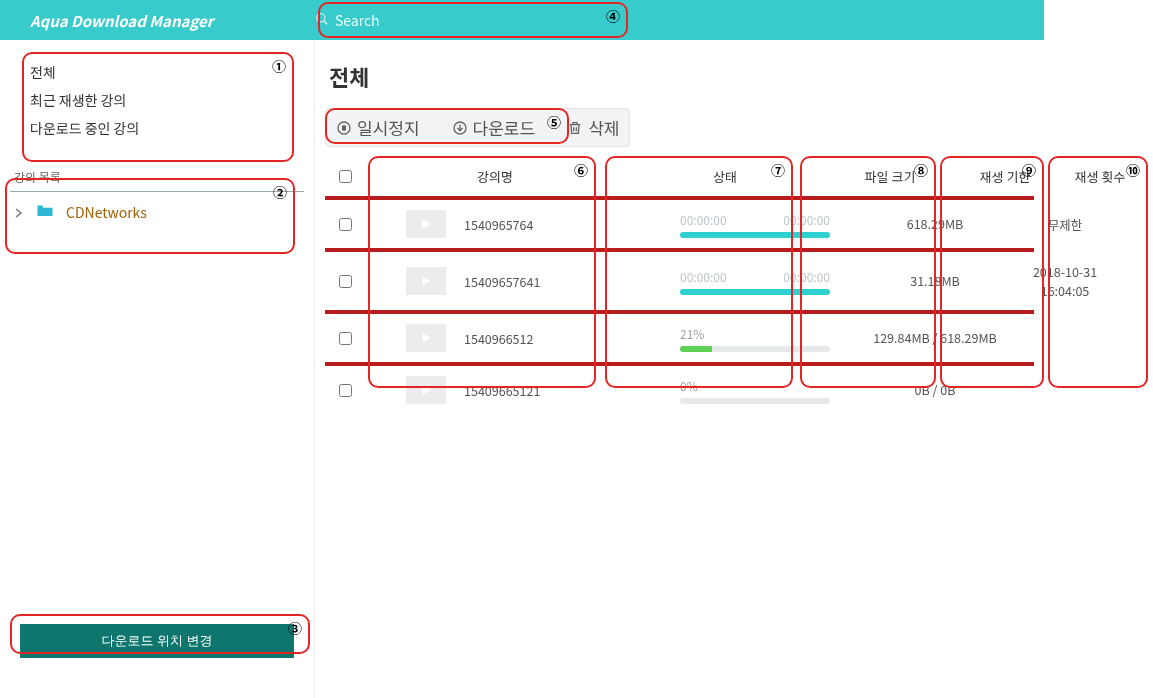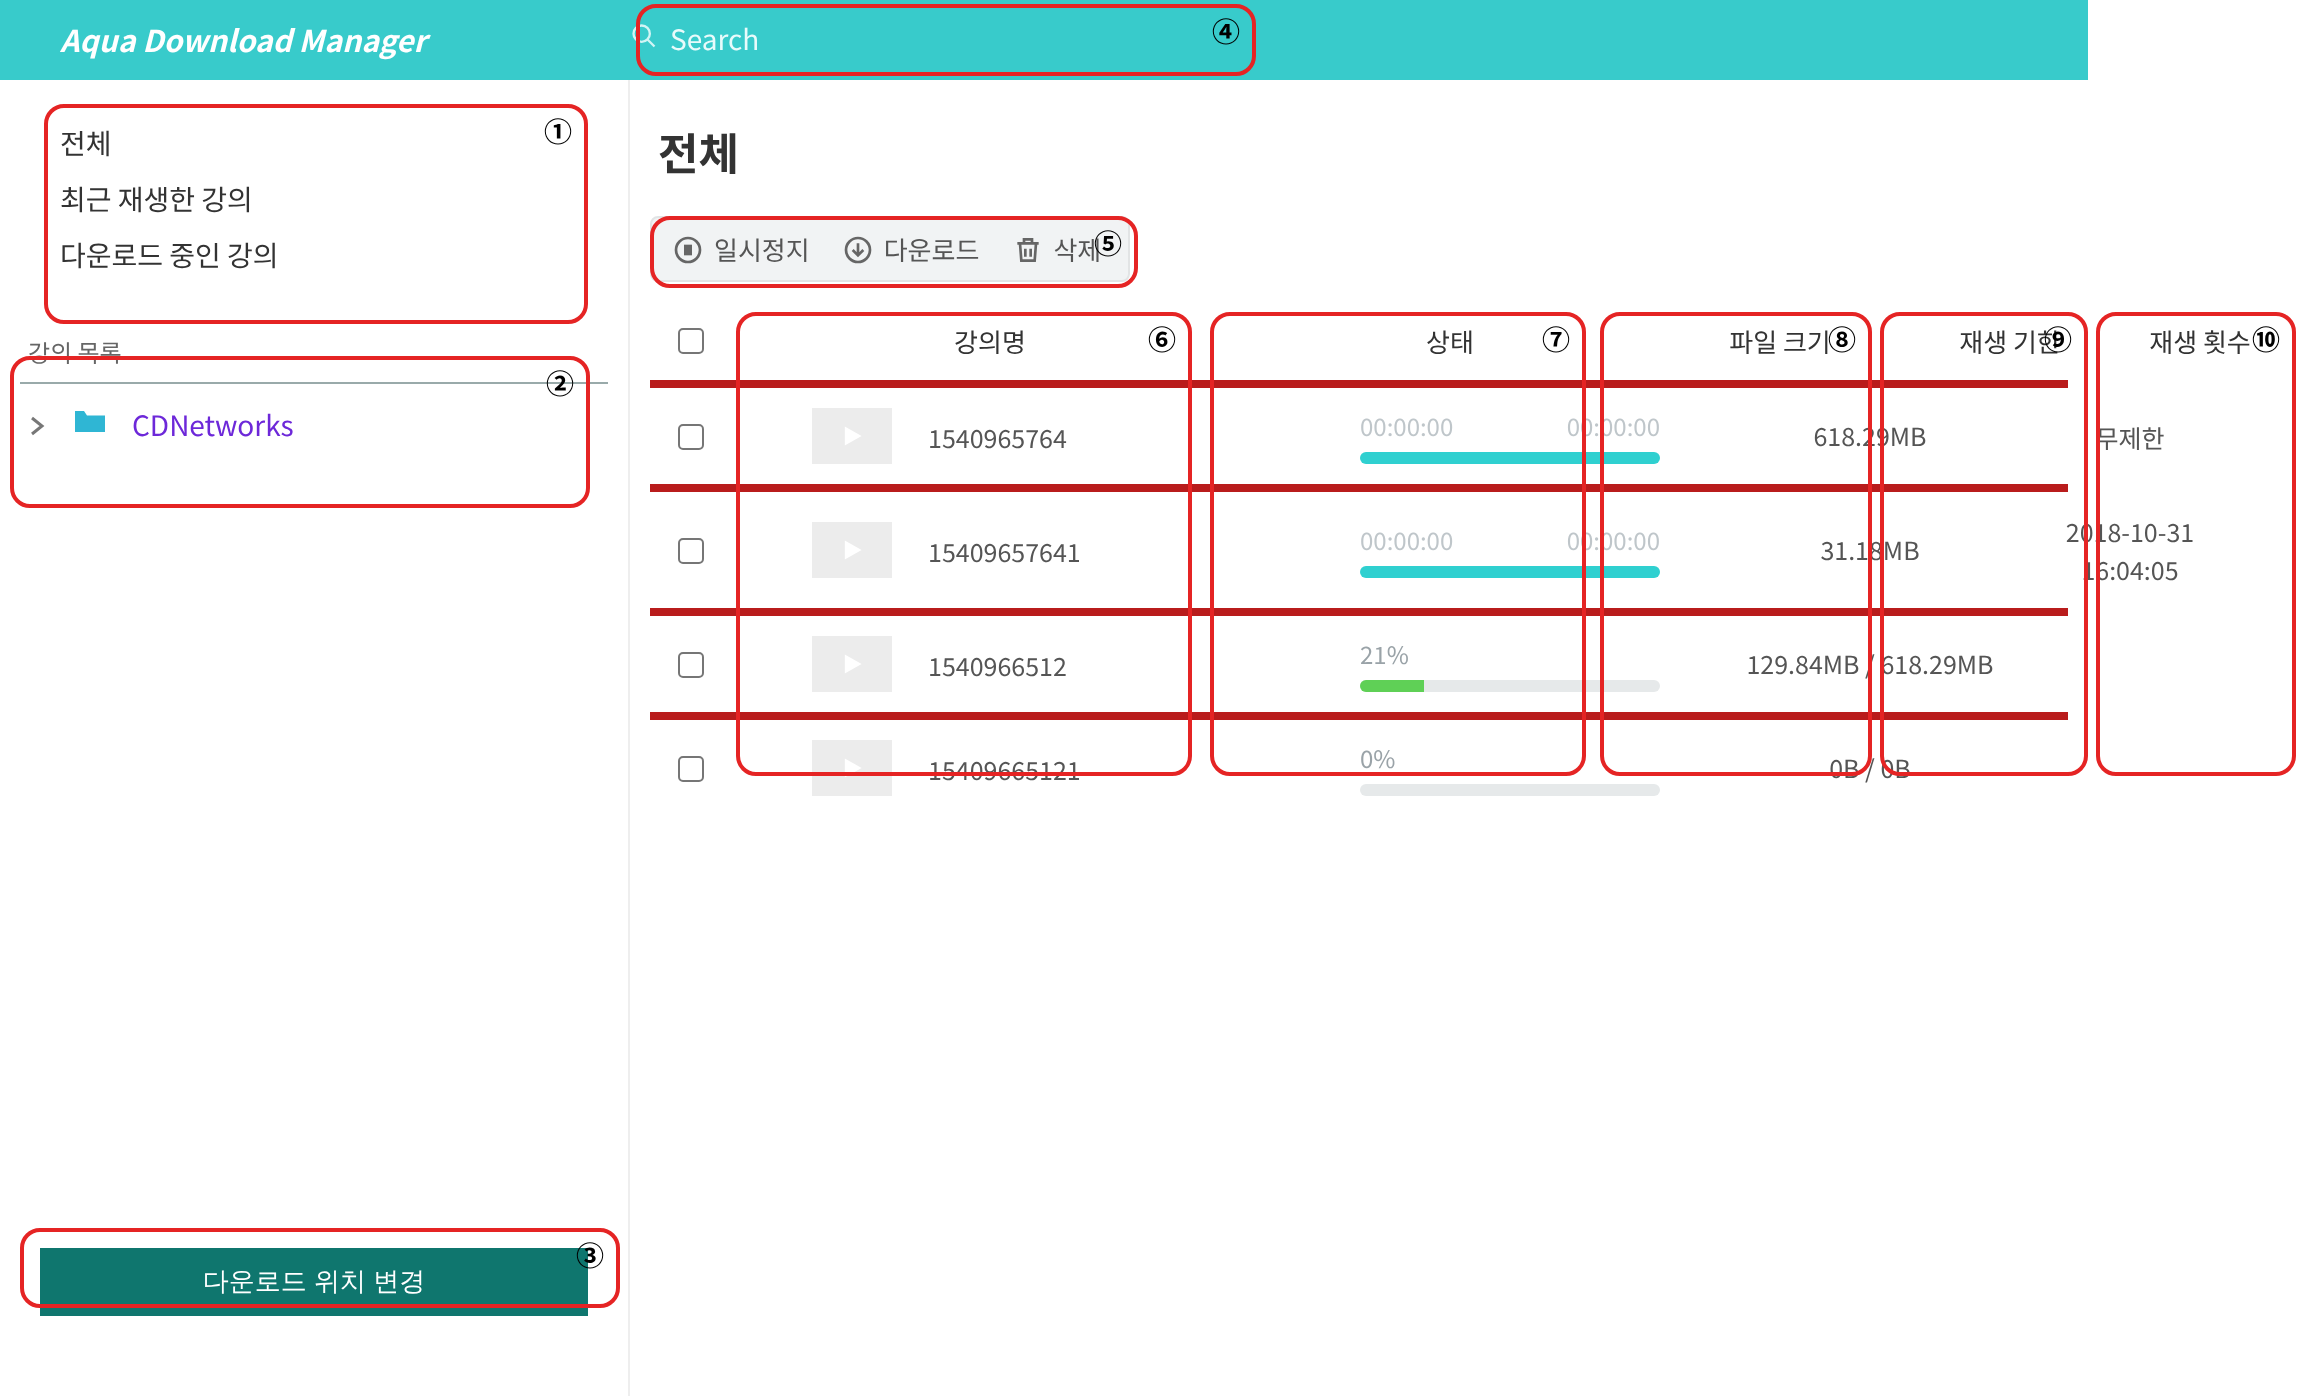--- a/index.html
+++ b/index.html
@@ -8,28 +8,28 @@
   .topbar { display: flex; align-items: center; height: 40px; background: #38cbcb; color: #fff; }
   .topbar .brand { width: 315px; padding-left: 30px; font-style: italic; font-weight: bold; font-size: 15px; }
   .topbar .search { flex: 1; display: flex; align-items: center; color: #e8fbfb; font-size: 14px; gap: 6px; }
   .topbar .search .icon svg { width: 14px; height: 14px; }
   .main { display: flex; flex: 1; min-height: 0; border-radius: 28px; }
   .sidebar { width: 315px; display: flex; flex-direction: column; border-right: 1px solid #eee; padding: 0 0 20px 0; position: relative; }
   .filters { padding: 18px 30px 12px 30px; }
   .filters .item { padding: 4px 0; font-size: 14px; color: #333; cursor: pointer; }
   .catalog { padding: 10px 10px 0 10px; }
   .catalog .cat-title { font-size: 12px; color: #666; padding: 4px 4px 6px 4px; border-bottom: 1px solid #9aa; }
-  .catalog .tree-item { display: flex; align-items: center; gap: 12px; padding: 10px 4px; color: #6d28d9; font-size: 14px; cursor: pointer; }
+  .catalog .tree-item { display: flex; align-items: center; gap: 12px; padding: 10px 4px; color: #a16207; font-size: 14px; cursor: pointer; }
   .catalog .tree-item .chev svg { width: 10px; height: 10px; }
   .catalog .tree-item .folder svg { width: 18px; height: 16px; }
   .sidebar .spacer { flex: 1; }
   .change-loc { margin: 10px 20px 20px 20px; background: #0f766e; color: #fff; text-align: center; padding: 8px 0; font-size: 13px; cursor: pointer; border: none; }
   .content { flex: 1; display: flex; flex-direction: column; padding: 14px 10px 0 10px; min-width: 0; }
   .page-title { font-size: 22px; font-weight: bold; padding: 6px 4px 16px 4px; }
-  .toolbar { display: flex; align-items: center; gap: 16px; background: #f1f3f4; border: 1px solid #e2e4e5; border-radius: 4px; padding: 6px 10px; color: #555; font-size: 13px; width: fit-content; min-width: 240px; }
+  .toolbar { display: flex; align-items: center; gap: 32px; background: #f1f3f4; border: 1px solid #e2e4e5; border-radius: 4px; padding: 6px 10px; color: #555; font-size: 17px; width: fit-content; min-width: 240px; }
   .toolbar .tb { display: flex; align-items: center; gap: 5px; cursor: pointer; }
   .toolbar .tb svg { width: 16px; height: 16px; }
   .grid { margin-top: 10px; }
   .hdr, .row { display: grid; grid-template-columns: 40px 260px 200px 130px 100px 90px; align-items: center; }
   .hdr { font-size: 13px; color: #333; text-align: center; padding: 10px 0; }
   .hdr .cell.name { text-align: left; }
   .row { border-top: 4px solid #b91c1c; padding: 10px 0; text-align: center; font-size: 12.5px; color: #555; gap: 15px; }
   .cell.chk { display:flex; justify-content:center; }
   .cell.name { display: flex; align-items: center; gap: 18px; padding-left: 26px; text-align: left; }
   .thumb { width: 40px; height: 28px; background: #ececec; display:flex; align-items:center; justify-content:center; }

